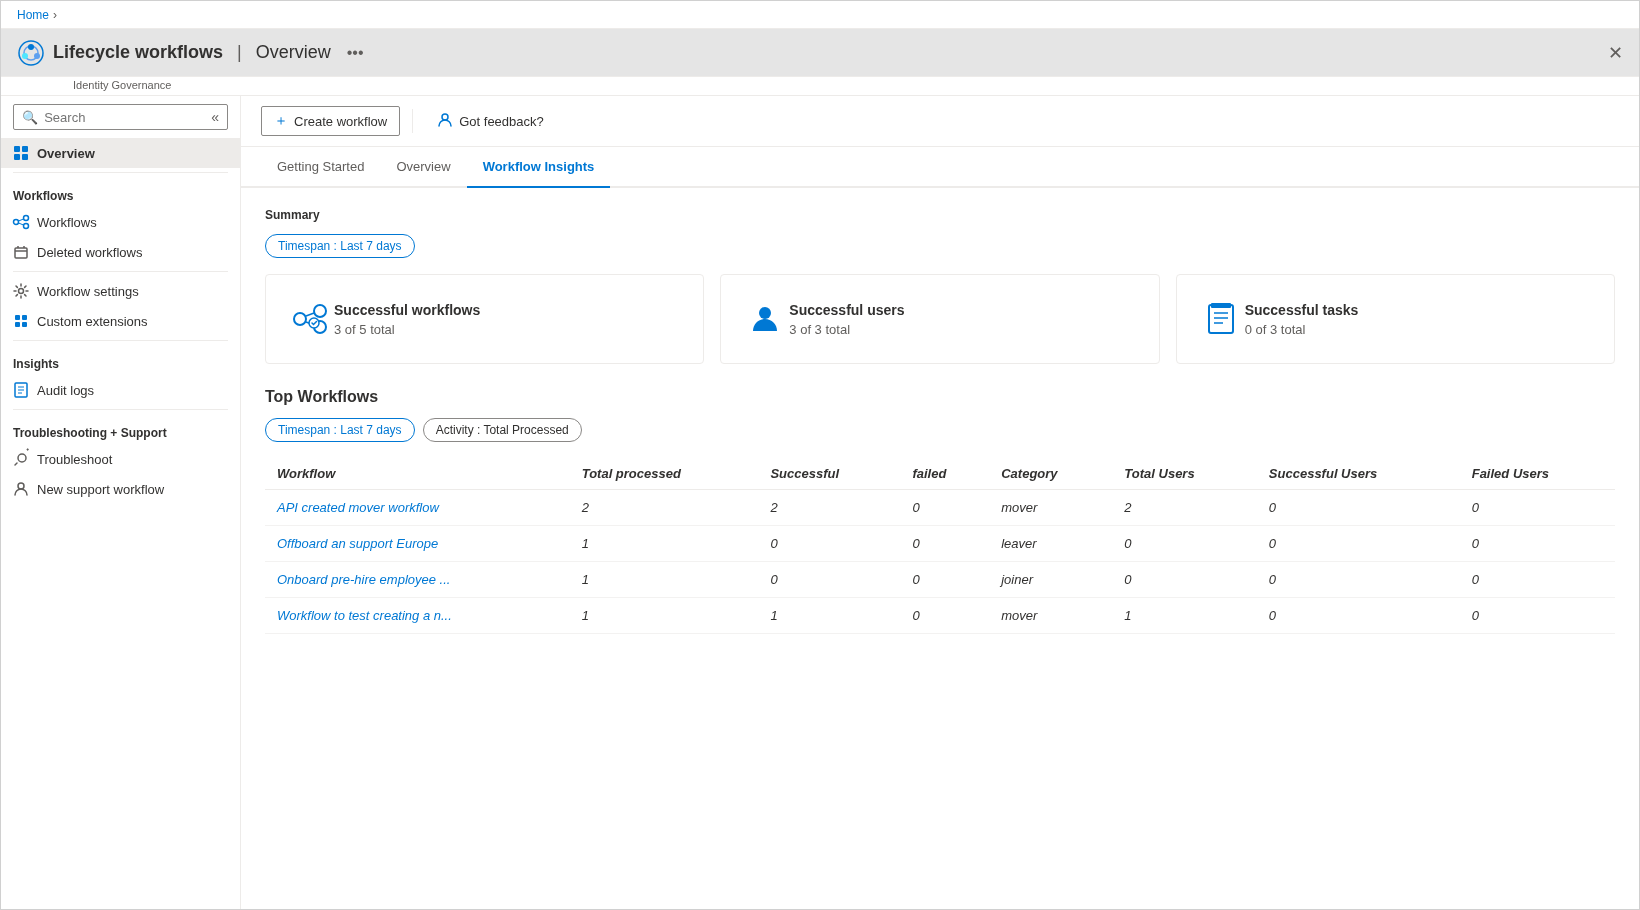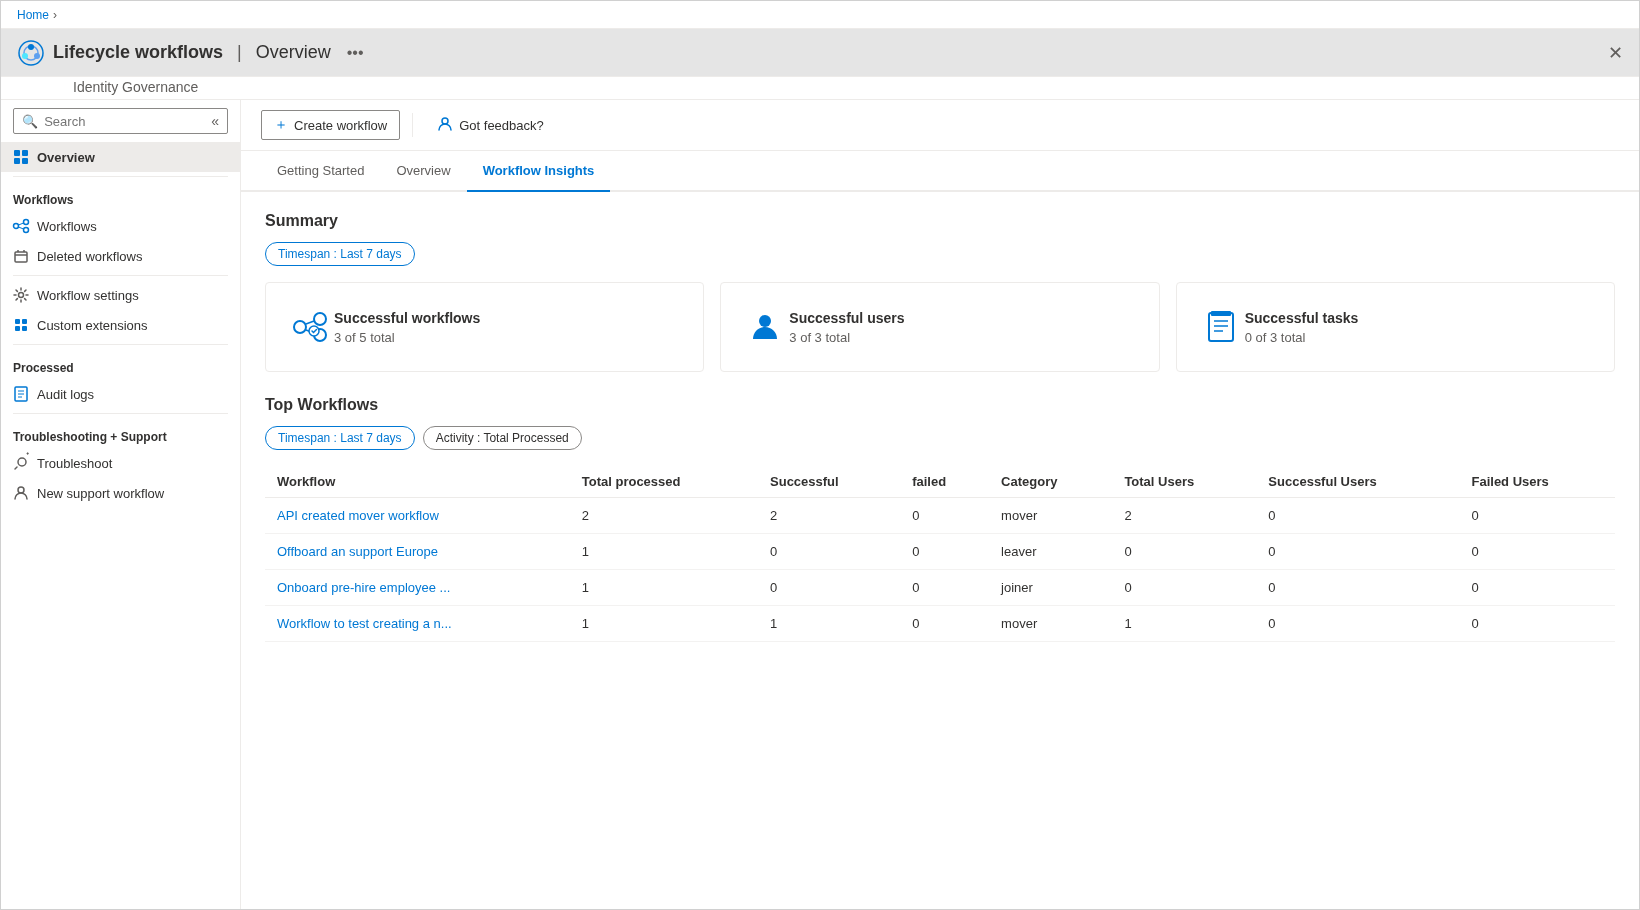--- a/index.html
+++ b/index.html
@@ -45,37 +45,37 @@
     .toolbar-divider { width: 1px; height: 24px; background: #edebe9; }
 
     
     .tabs { display: flex; align-items: center; padding: 0 20px; border-bottom: 2px solid #edebe9; }
     .tab { padding: 12px 16px; font-size: 13px; color: #605e5c; cursor: pointer; border-bottom: 2px solid transparent; margin-bottom: -2px; }
     .tab.active { color: #0078d4; border-bottom: 2px solid #0078d4; font-weight: 600; }
 
     
     .page-content { padding: 20px 24px; }
 
-    .section-title { font-size: 16px; font-weight: 600; color: #323130; margin-bottom: 12px; }
+    .section-title { font-size: 12px; font-weight: 600; color: #323130; margin-bottom: 12px; }
 
     .timespan-badge { display: inline-flex; align-items: center; padding: 4px 12px; border: 1px solid #0078d4; border-radius: 16px; font-size: 12px; color: #0078d4; background: #fff; cursor: pointer; margin-bottom: 16px; }
 
     .summary-cards { display: flex; gap: 16px; margin-bottom: 24px; }
     .summary-card { flex: 1; border: 1px solid #edebe9; border-radius: 4px; padding: 12px 24px; display: flex; align-items: center; gap: 4px; background: #fff; min-height: 90px; }
     .summary-card .card-icon { width: 40px; height: 40px; flex-shrink: 0; display: flex; align-items: center; justify-content: center; }
     .summary-card .card-text .card-title { font-size: 14px; font-weight: 600; color: #323130; margin-bottom: 4px; }
     .summary-card .card-text .card-value { font-size: 13px; color: #605e5c; }
 
     .top-workflows-title { font-size: 16px; font-weight: 600; color: #323130; margin-bottom: 12px; }
     .filter-badges { display: flex; gap: 8px; margin-bottom: 16px; }
     .filter-badge { display: inline-flex; align-items: center; padding: 4px 12px; border: 1px solid #8a8886; border-radius: 16px; font-size: 12px; color: #323130; background: #fff; cursor: pointer; }
     .filter-badge.active-filter { border-color: #0078d4; color: #0078d4; }
 
     
-    .data-table { width: 100%; border-collapse: collapse; font-size: 13px; }
+    .data-table { width: 100%; border-collapse: collapse; font-size: 13px; font-style: italic; }
     .data-table th { font-weight: 600; color: #323130; padding: 8px 12px; border-bottom: 1px solid #edebe9; text-align: left; background: #fff; }
     .data-table td { padding: 10px 12px; border-bottom: 1px solid #f3f2f1; color: #323130; }
     .data-table .link-cell { color: #0078d4; cursor: pointer; text-decoration: none; }
 
     
     svg { overflow: visible; }
   </style>
 </head>
 <body>
 
@@ -97,21 +97,21 @@
         <circle cx="8" cy="17" r="3" fill="#50e6ff"></circle>
       </svg>
     </div>
     <span class="app-title">Lifecycle workflows</span>
     <span class="separator">|</span>
     <span class="page-title">Overview</span>
     <span class="more-icon">•••</span>
     <span class="close-icon">✕</span>
   </div>
 
-  <div style="padding: 2px 16px 4px 72px; font-size:14px; color:#605e5c; background:#fff; border-bottom:1px solid #edebe9;">
+  <div style="padding: 2px 16px 4px 72px; font-size:11px; color:#605e5c; background:#fff; border-bottom:1px solid #edebe9;">
     <span>Identity Governance</span>
   </div>
 
   <div class="main-layout">
 
     <div class="sidebar">
       <div class="sidebar-search">
         <div class="sidebar-search-box">
           <span class="sidebar-search-icon">🔍</span>
           <input type="text" placeholder="Search" style="">
@@ -177,21 +177,21 @@
             <rect x="2" y="2" width="5" height="5" rx="1" fill="#0078d4"></rect>
             <rect x="9" y="2" width="5" height="5" rx="1" fill="#0078d4"></rect>
             <rect x="2" y="9" width="5" height="5" rx="1" fill="#0078d4"></rect>
             <rect x="9" y="9" width="5" height="5" rx="1" fill="#0078d4"></rect>
           </svg>
         </span>
         <span>Custom extensions</span>
       </div>
 
       <div class="sidebar-divider"></div>
-      <div class="sidebar-section-label">Processed</div>
+      <div class="sidebar-section-label">Insights</div>
 
       <div class="sidebar-item">
         <span class="item-icon">
           <svg width="16" height="16" viewBox="0 0 16 16">
             <rect x="2" y="1" width="12" height="14" rx="1" fill="none" stroke="#0078d4" stroke-width="1.5"></rect>
             <line x1="5" y1="5" x2="11" y2="5" stroke="#0078d4" stroke-width="1"></line>
             <line x1="5" y1="8" x2="11" y2="8" stroke="#0078d4" stroke-width="1"></line>
             <line x1="5" y1="11" x2="9" y2="11" stroke="#0078d4" stroke-width="1"></line>
           </svg>
         </span>

